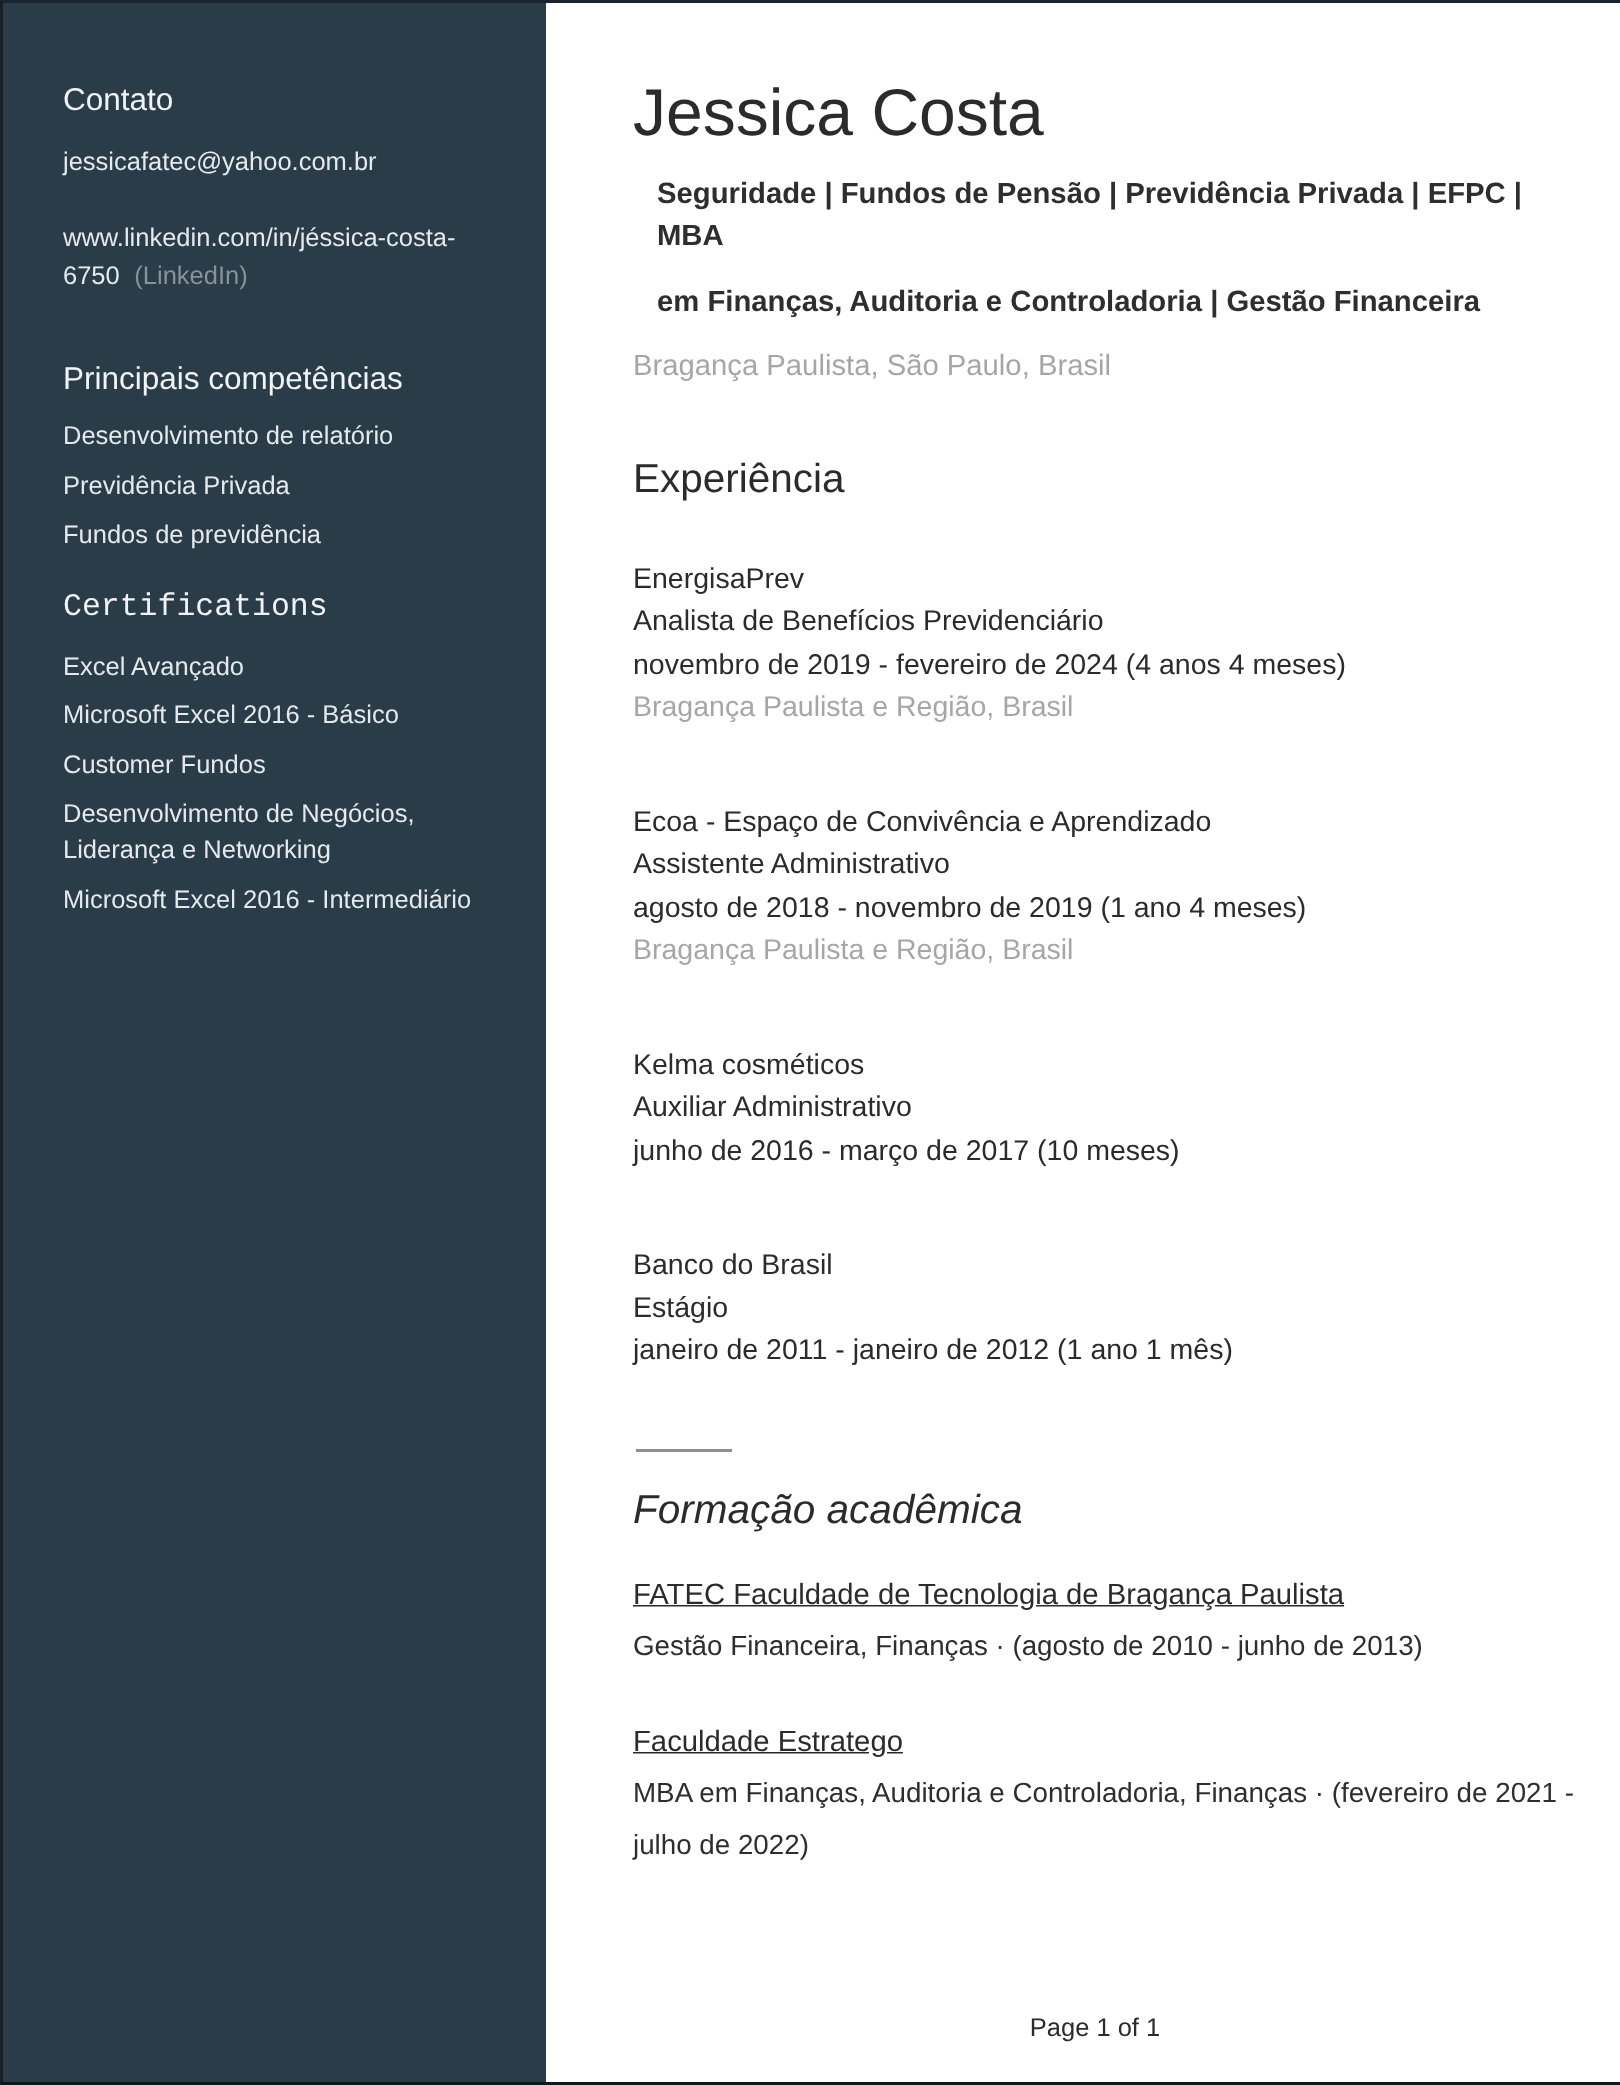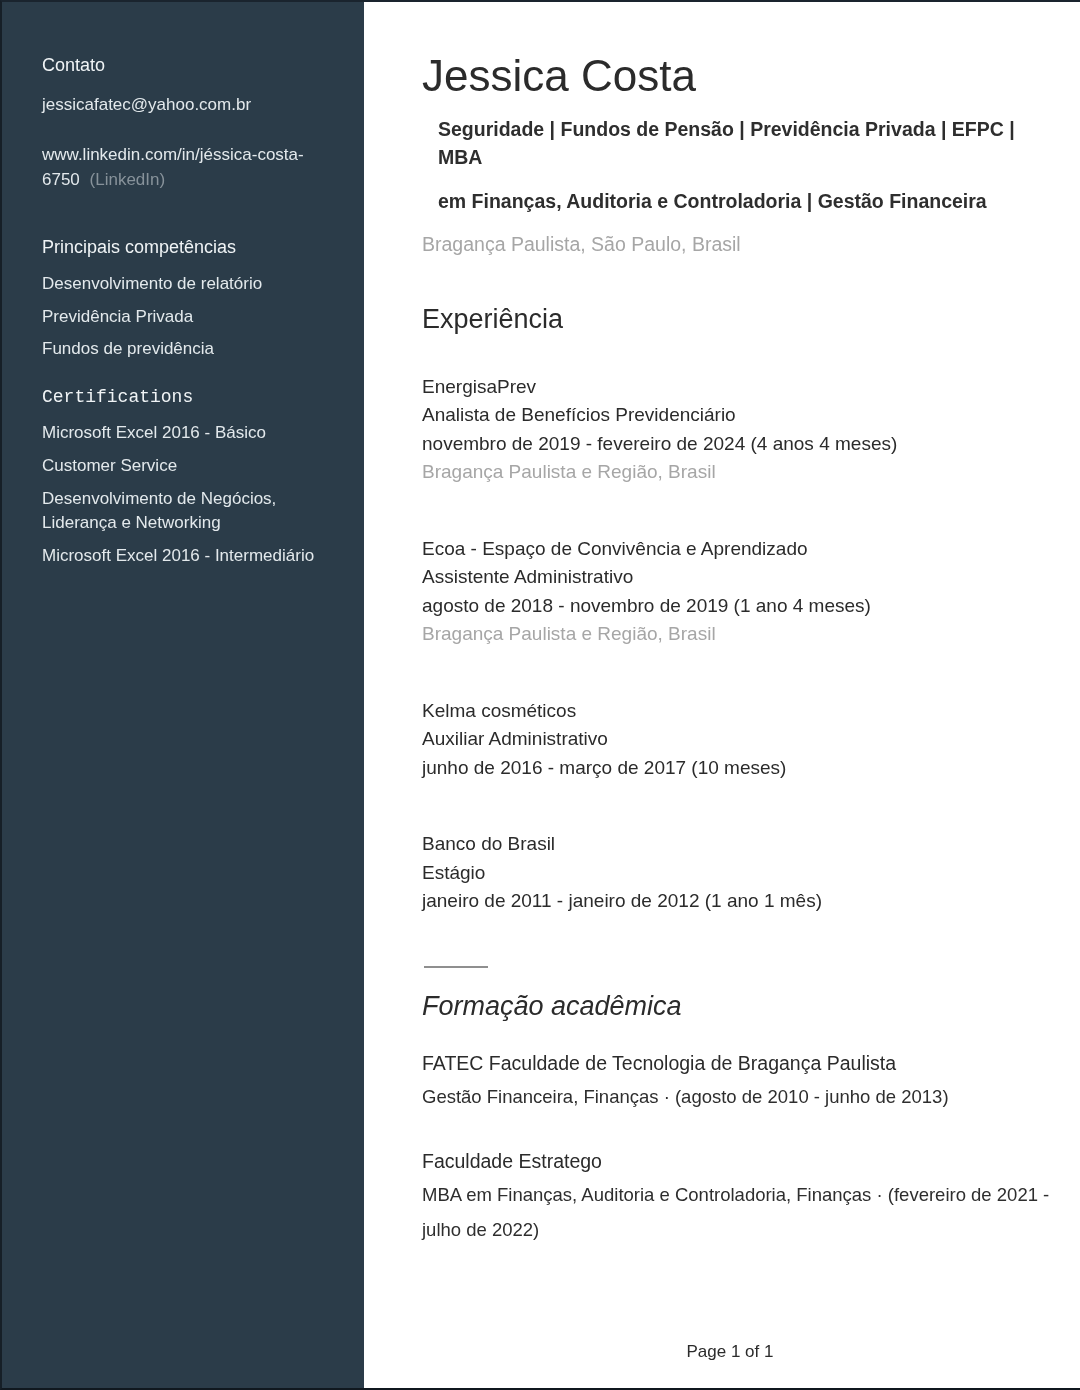--- a/index.html
+++ b/index.html
@@ -14,21 +14,21 @@
     border-left:2px solid #161f27; border-top:2px solid #1a242e; border-bottom:2px solid #10181f;
   }
 
   
   .sidebar {
     position:absolute; left:0; top:0; width:362px; height:100%;
     box-sizing:border-box; background:#2b3c49; color:#e6ebee;
     padding:52px 20px 0 40px;
   }
   .side-heading {
-    font-size:18px; font-weight:400; color:#f0f4f6;
+    font-size:21px; font-weight:400; color:#f0f4f6;
     margin:0; line-height:1.25;
   }
   .side-text { font-size:17px; line-height:1.45; color:#e3e9ec; }
   .contact-email { margin-top:16px; }
   .contact-linkedin { margin-top:26px; max-width:288px; overflow-wrap:break-word; }
   .linkedin-label { color:#87929a; margin-left:5px; }
   .side-section-skills .side-heading   { margin-top:44px; }
   .side-section-certs  .side-heading   { margin-top:24px;font-family:Liberation Mono, monospace; }
   .side-list { margin:13px 0 0; padding:0; list-style:none; }
   .side-list li {
@@ -51,21 +51,21 @@
   .job { margin-top:37px; font-size:19px; line-height:1.5; color:#2b2b2b; }
   .job + .job { margin-top:48px; }
   .job .loc { color:#a6a6a6; }
   .divider {
     width:64px; border:none; border-top:2px solid #8f8f8f;
     margin:50px 0 0 2px;
   }
   .section-title.edu { margin-top:22px;font-style:italic; }
   .school { margin-top:24px; color:#2b2b2b; }
   .school + .school { margin-top:30px; }
-  .school .school-name { font-size:19.5px; line-height:1.75; }
+  .school .school-name { font-size:19.5px; line-height:1.75;text-decoration:underline; }
   .school .details { font-size:18.5px; line-height:1.85; color:#2e2e2e; max-width:648px; }
   .footer {
     position:absolute; left:400px; bottom:26px; width:656px;
     text-align:center; font-size:17px; color:#2b2b2b;
   }
 </style>
 </head>
 <body>
 
 <div class="page">
@@ -85,22 +85,23 @@
       <ul class="side-list">
         <li>Desenvolvimento de relatório</li>
         <li>Previdência Privada</li>
         <li>Fundos de previdência</li>
       </ul>
     </section>
 
     <section class="side-section side-section-certs">
       <h2 class="side-heading">Certifications</h2>
       <ul class="side-list">
+        <li>Excel Avançado</li>
         <li>Microsoft Excel 2016 - Básico</li>
-        <li>Customer Service</li>
+        <li>Customer Fundos</li>
         <li>Desenvolvimento de Negócios, Liderança e Networking</li>
         <li>Microsoft Excel 2016 - Intermediário</li>
       </ul>
     </section>
   </aside>
 
   <main class="main">
     <h1 class="name">Jessica Costa</h1>
     <p class="headline">Seguridade | Fundos de Pensão | Previdência Privada | EFPC | MBA</p>
     <p class="headline">em Finanças, Auditoria e Controladoria | Gestão Financeira</p>

